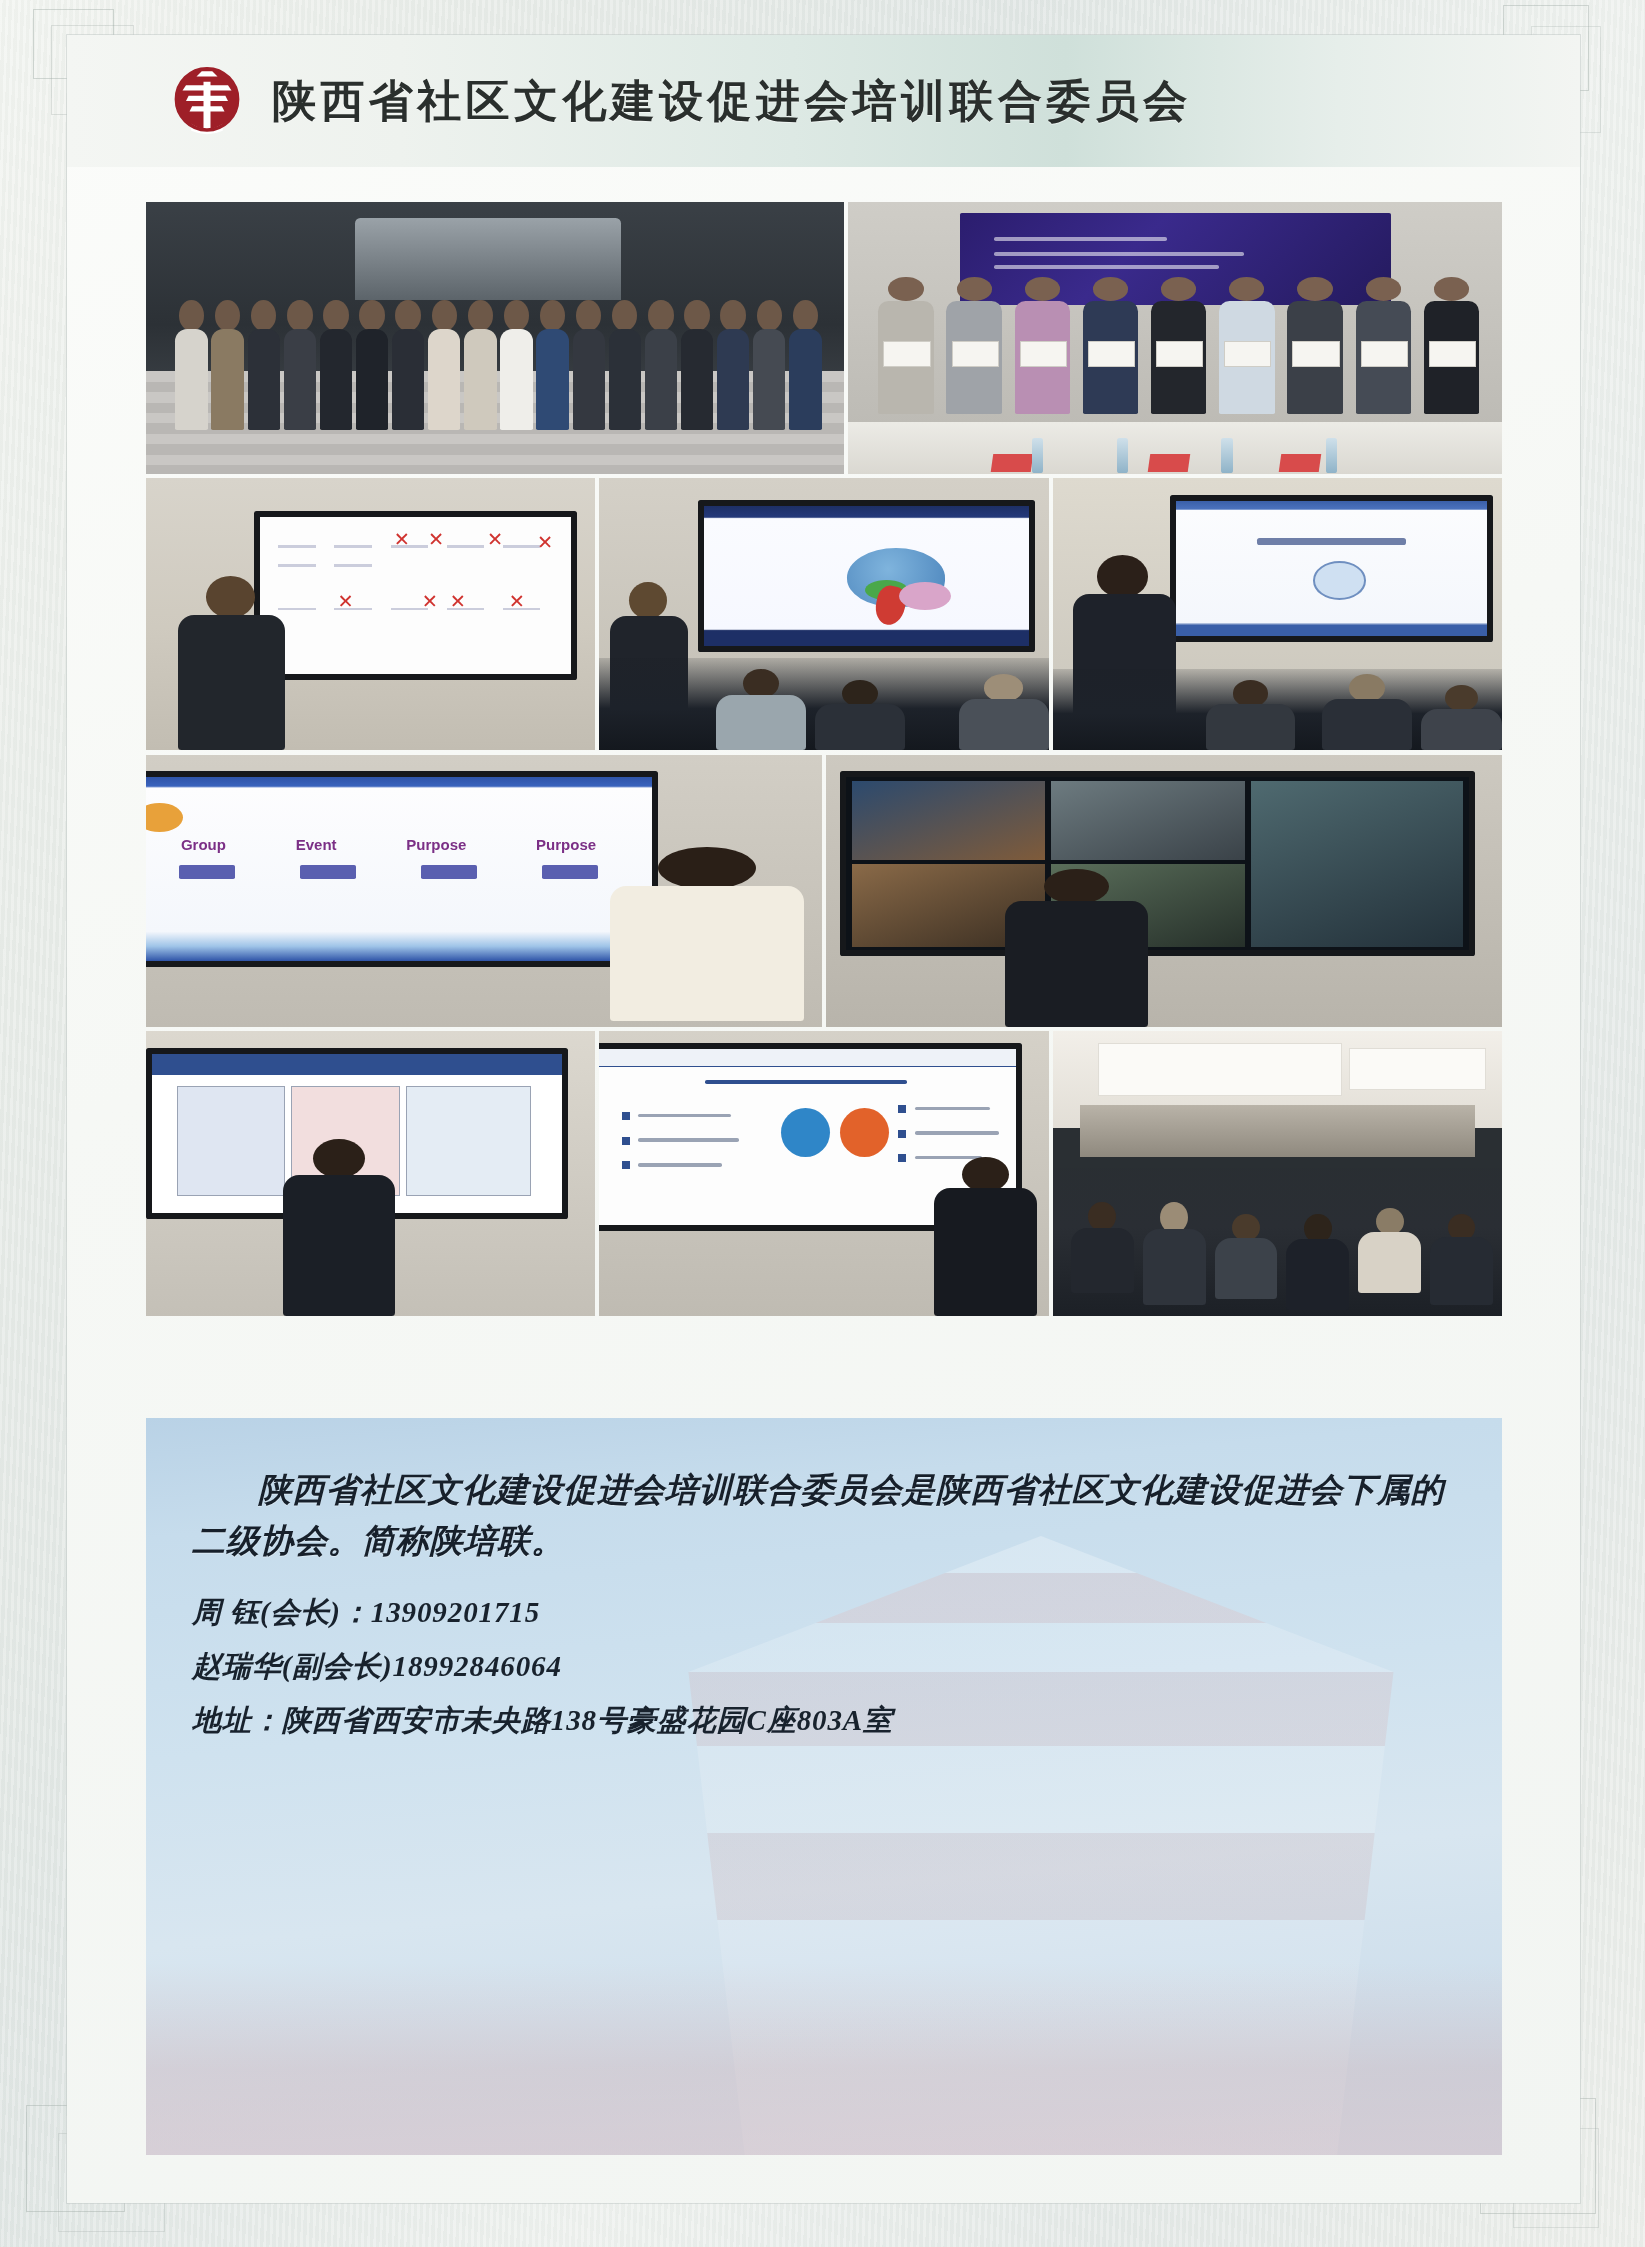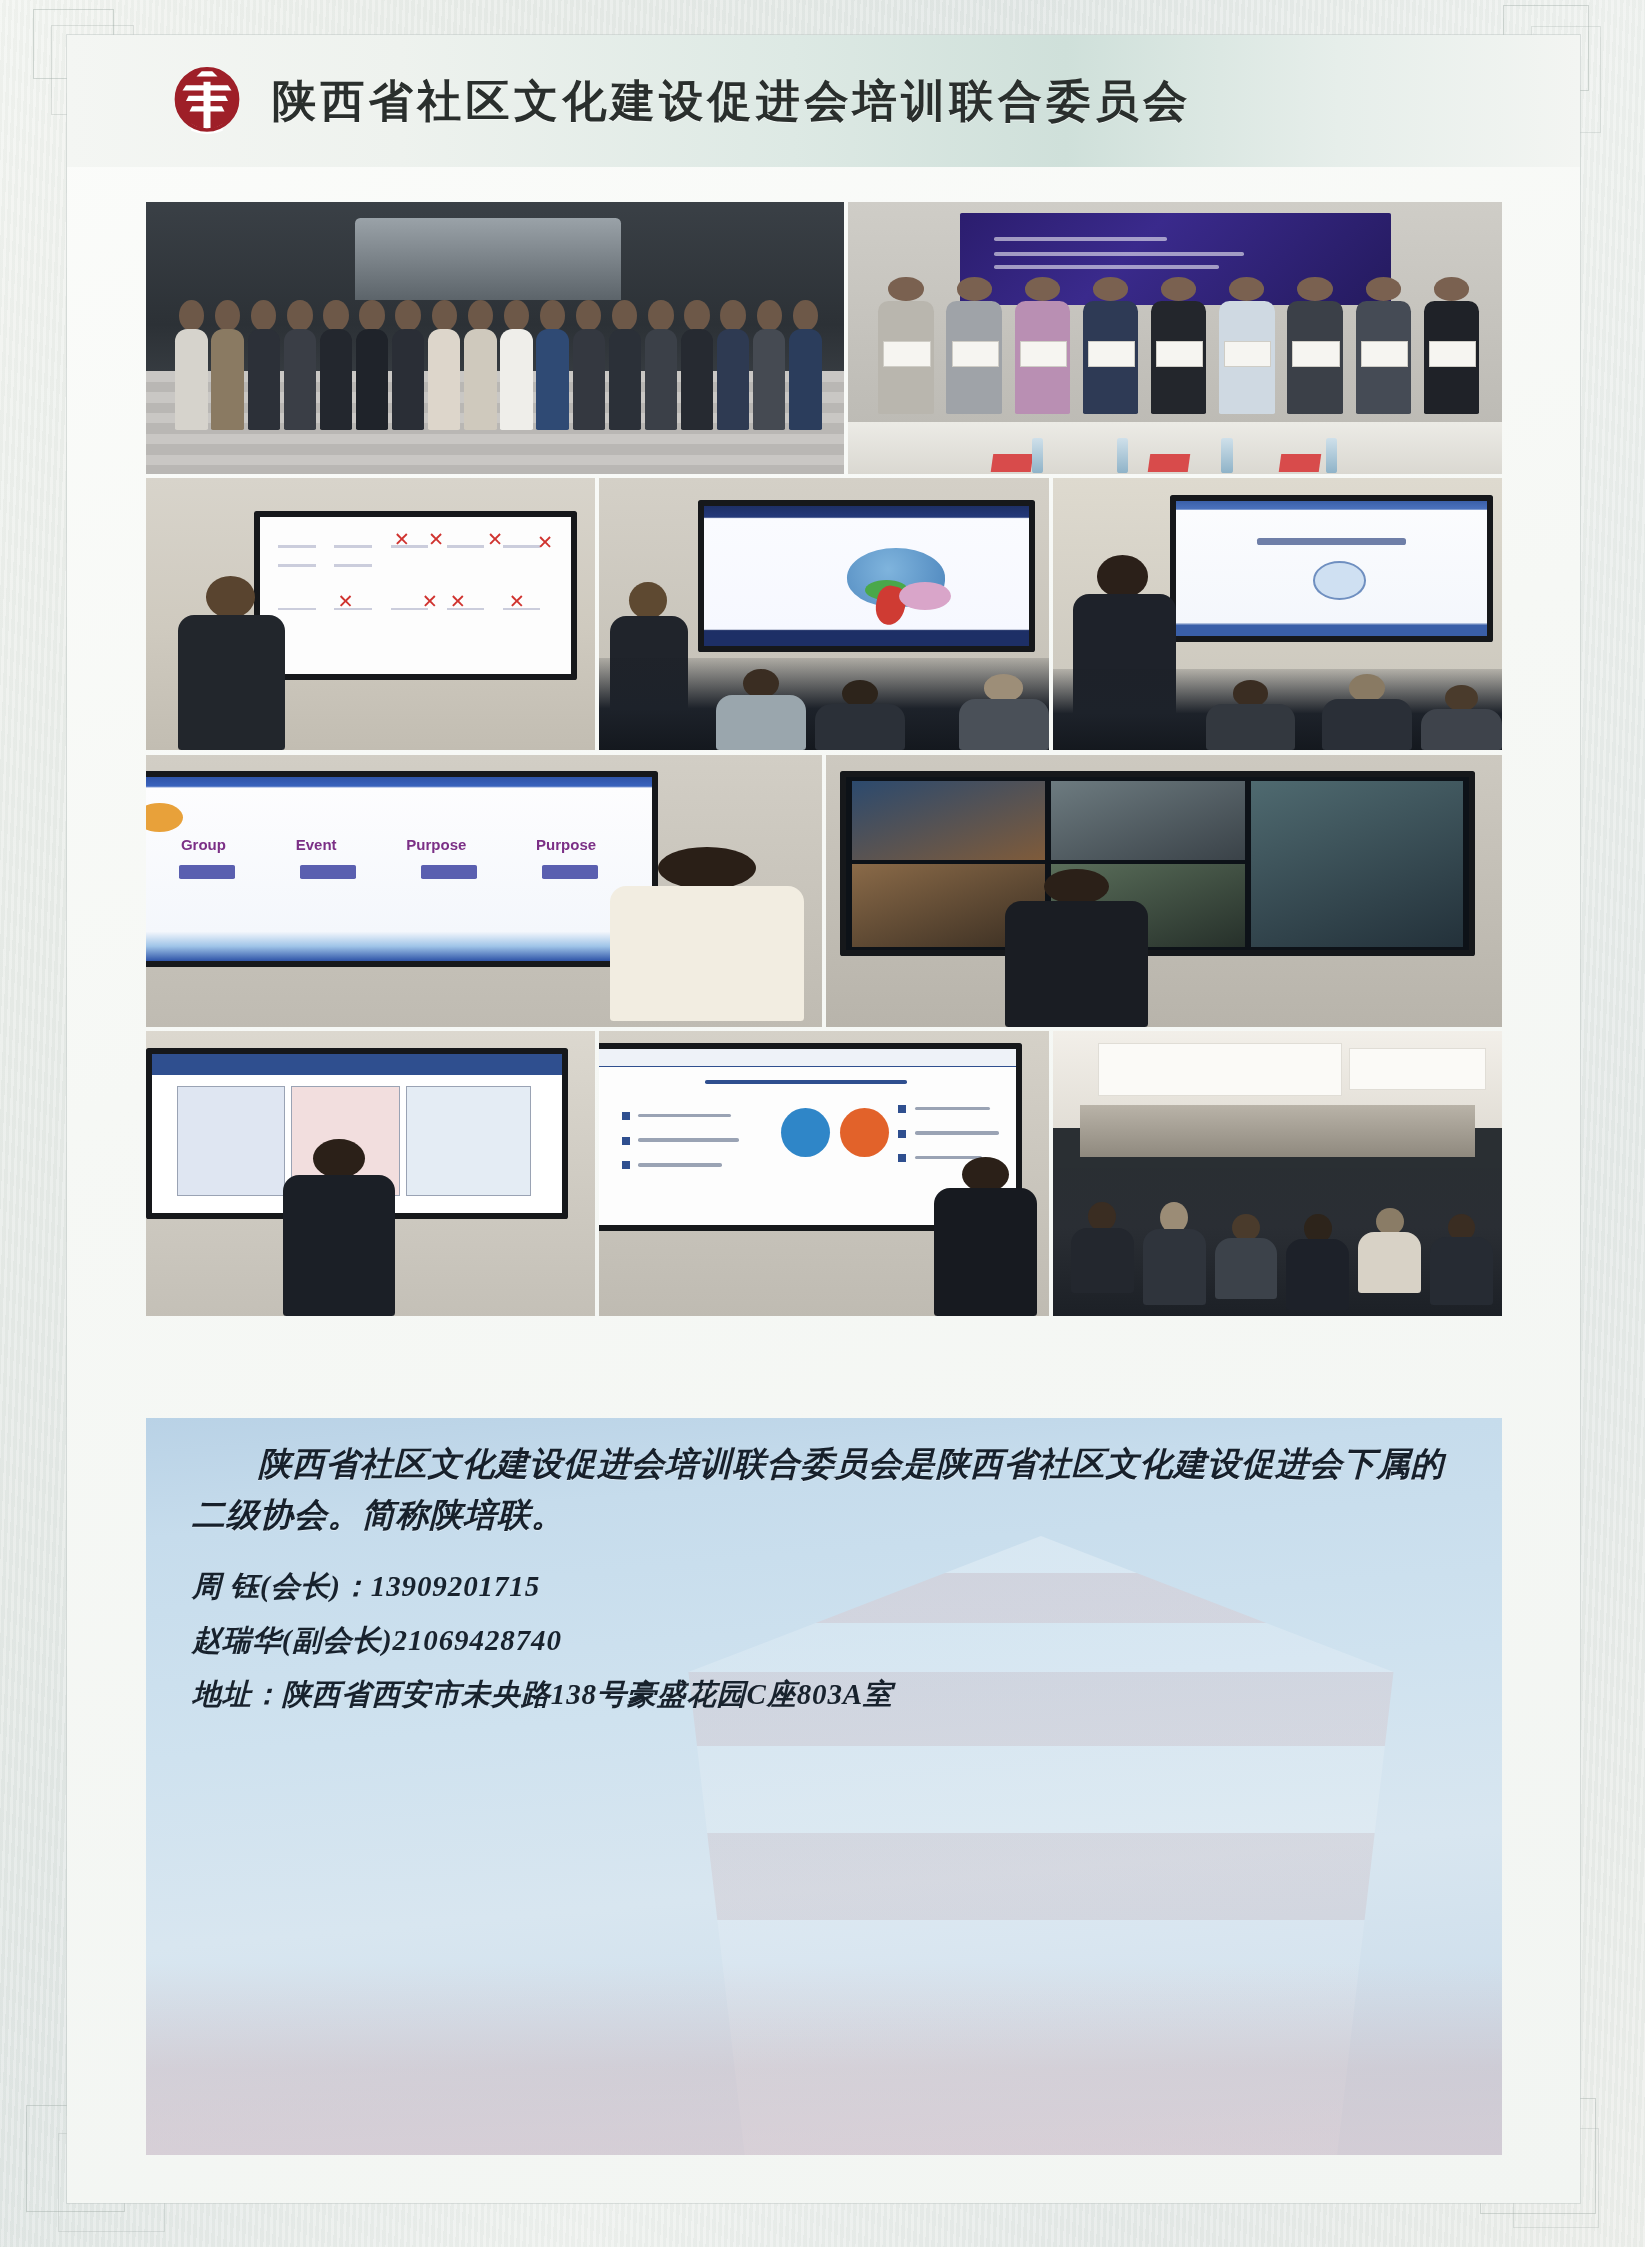--- a/index.html
+++ b/index.html
@@ -162,21 +162,21 @@
       rgba(255,255,255,.14) 62% 100%);
     clip-path:polygon(50% 0,100% 22%,92% 100%,8% 100%,0 22%);
     opacity:.85;
   }
   .desc:after{
     content:"";position:absolute;left:0;right:0;bottom:0;height:26%;
     background:linear-gradient(180deg,rgba(196,214,228,0),rgba(214,176,176,.35) 55%,rgba(228,190,190,.45));
   }
   .desctext{
     position:relative;z-index:2;
-    padding:21px 40px 0 46px;
+    padding:47px 40px 0 46px;
     font-family:"Liberation Serif","DejaVu Serif",serif;
     font-weight:700;font-style:italic;
     font-size:33px;line-height:1.54;color:#17202b;
     letter-spacing:0.9px;
     text-shadow:0 0.9px 0 rgba(255,255,255,.35);
   }
   .desctext p{margin:0;text-indent:2em;}
   .contacts{
     position:relative;z-index:2;margin-top:26px;padding:0 40px 0 46px;
     font-family:"Liberation Serif","DejaVu Serif",serif;
@@ -589,21 +589,21 @@
       <p>陕西省社区文化建设促进会培训联合委员会是陕西省社区文化建设促进会下属的二级协会。简称陕培联。</p>
     </div>
     <div class="contacts">
       <div class="crow">
         <div>
           <span>周  钰(会长)：</span><span>13909201715</span>
         </div>
       </div>
       <div class="crow">
         <div>
-          <span>赵瑞华(副会长)</span><span>21069428740</span>
+          <span>赵瑞华(副会长)</span><span>18992846064</span>
         </div>
       </div>
       <div class="addr">地址：陕西省西安市未央路138号豪盛花园C座803A室</div>
     </div>
   </div>
 
 </div>
 
 
 </body></html>

